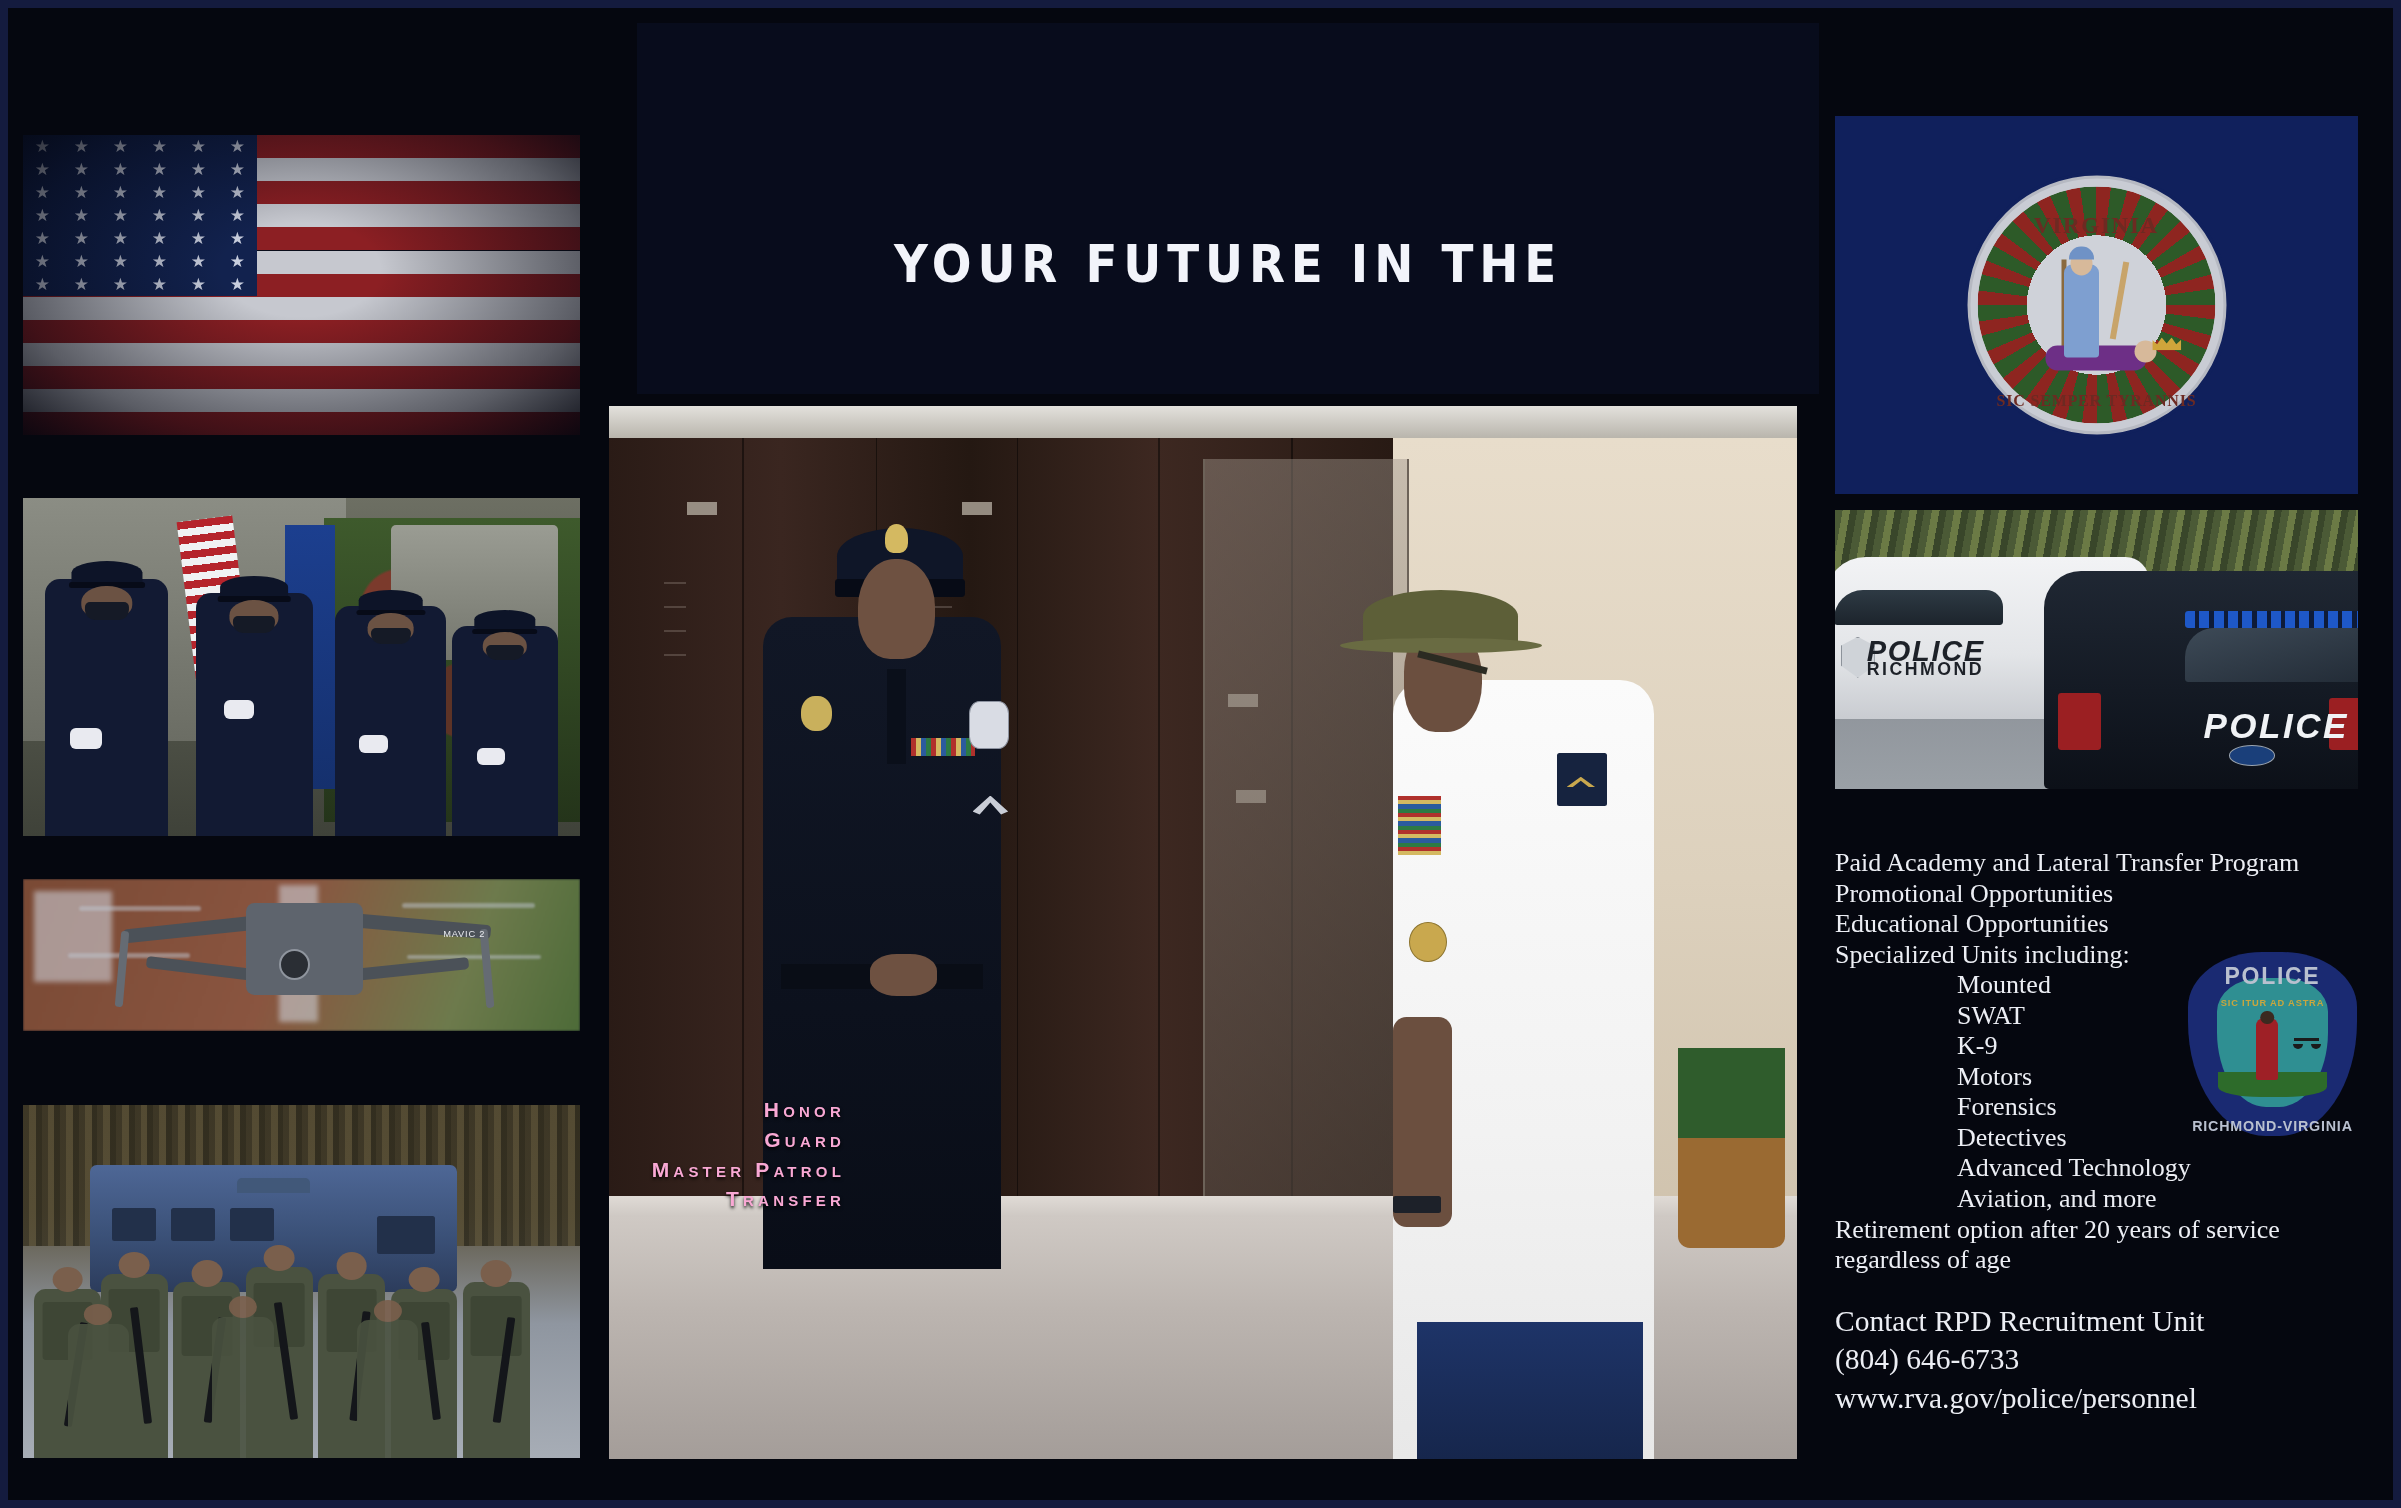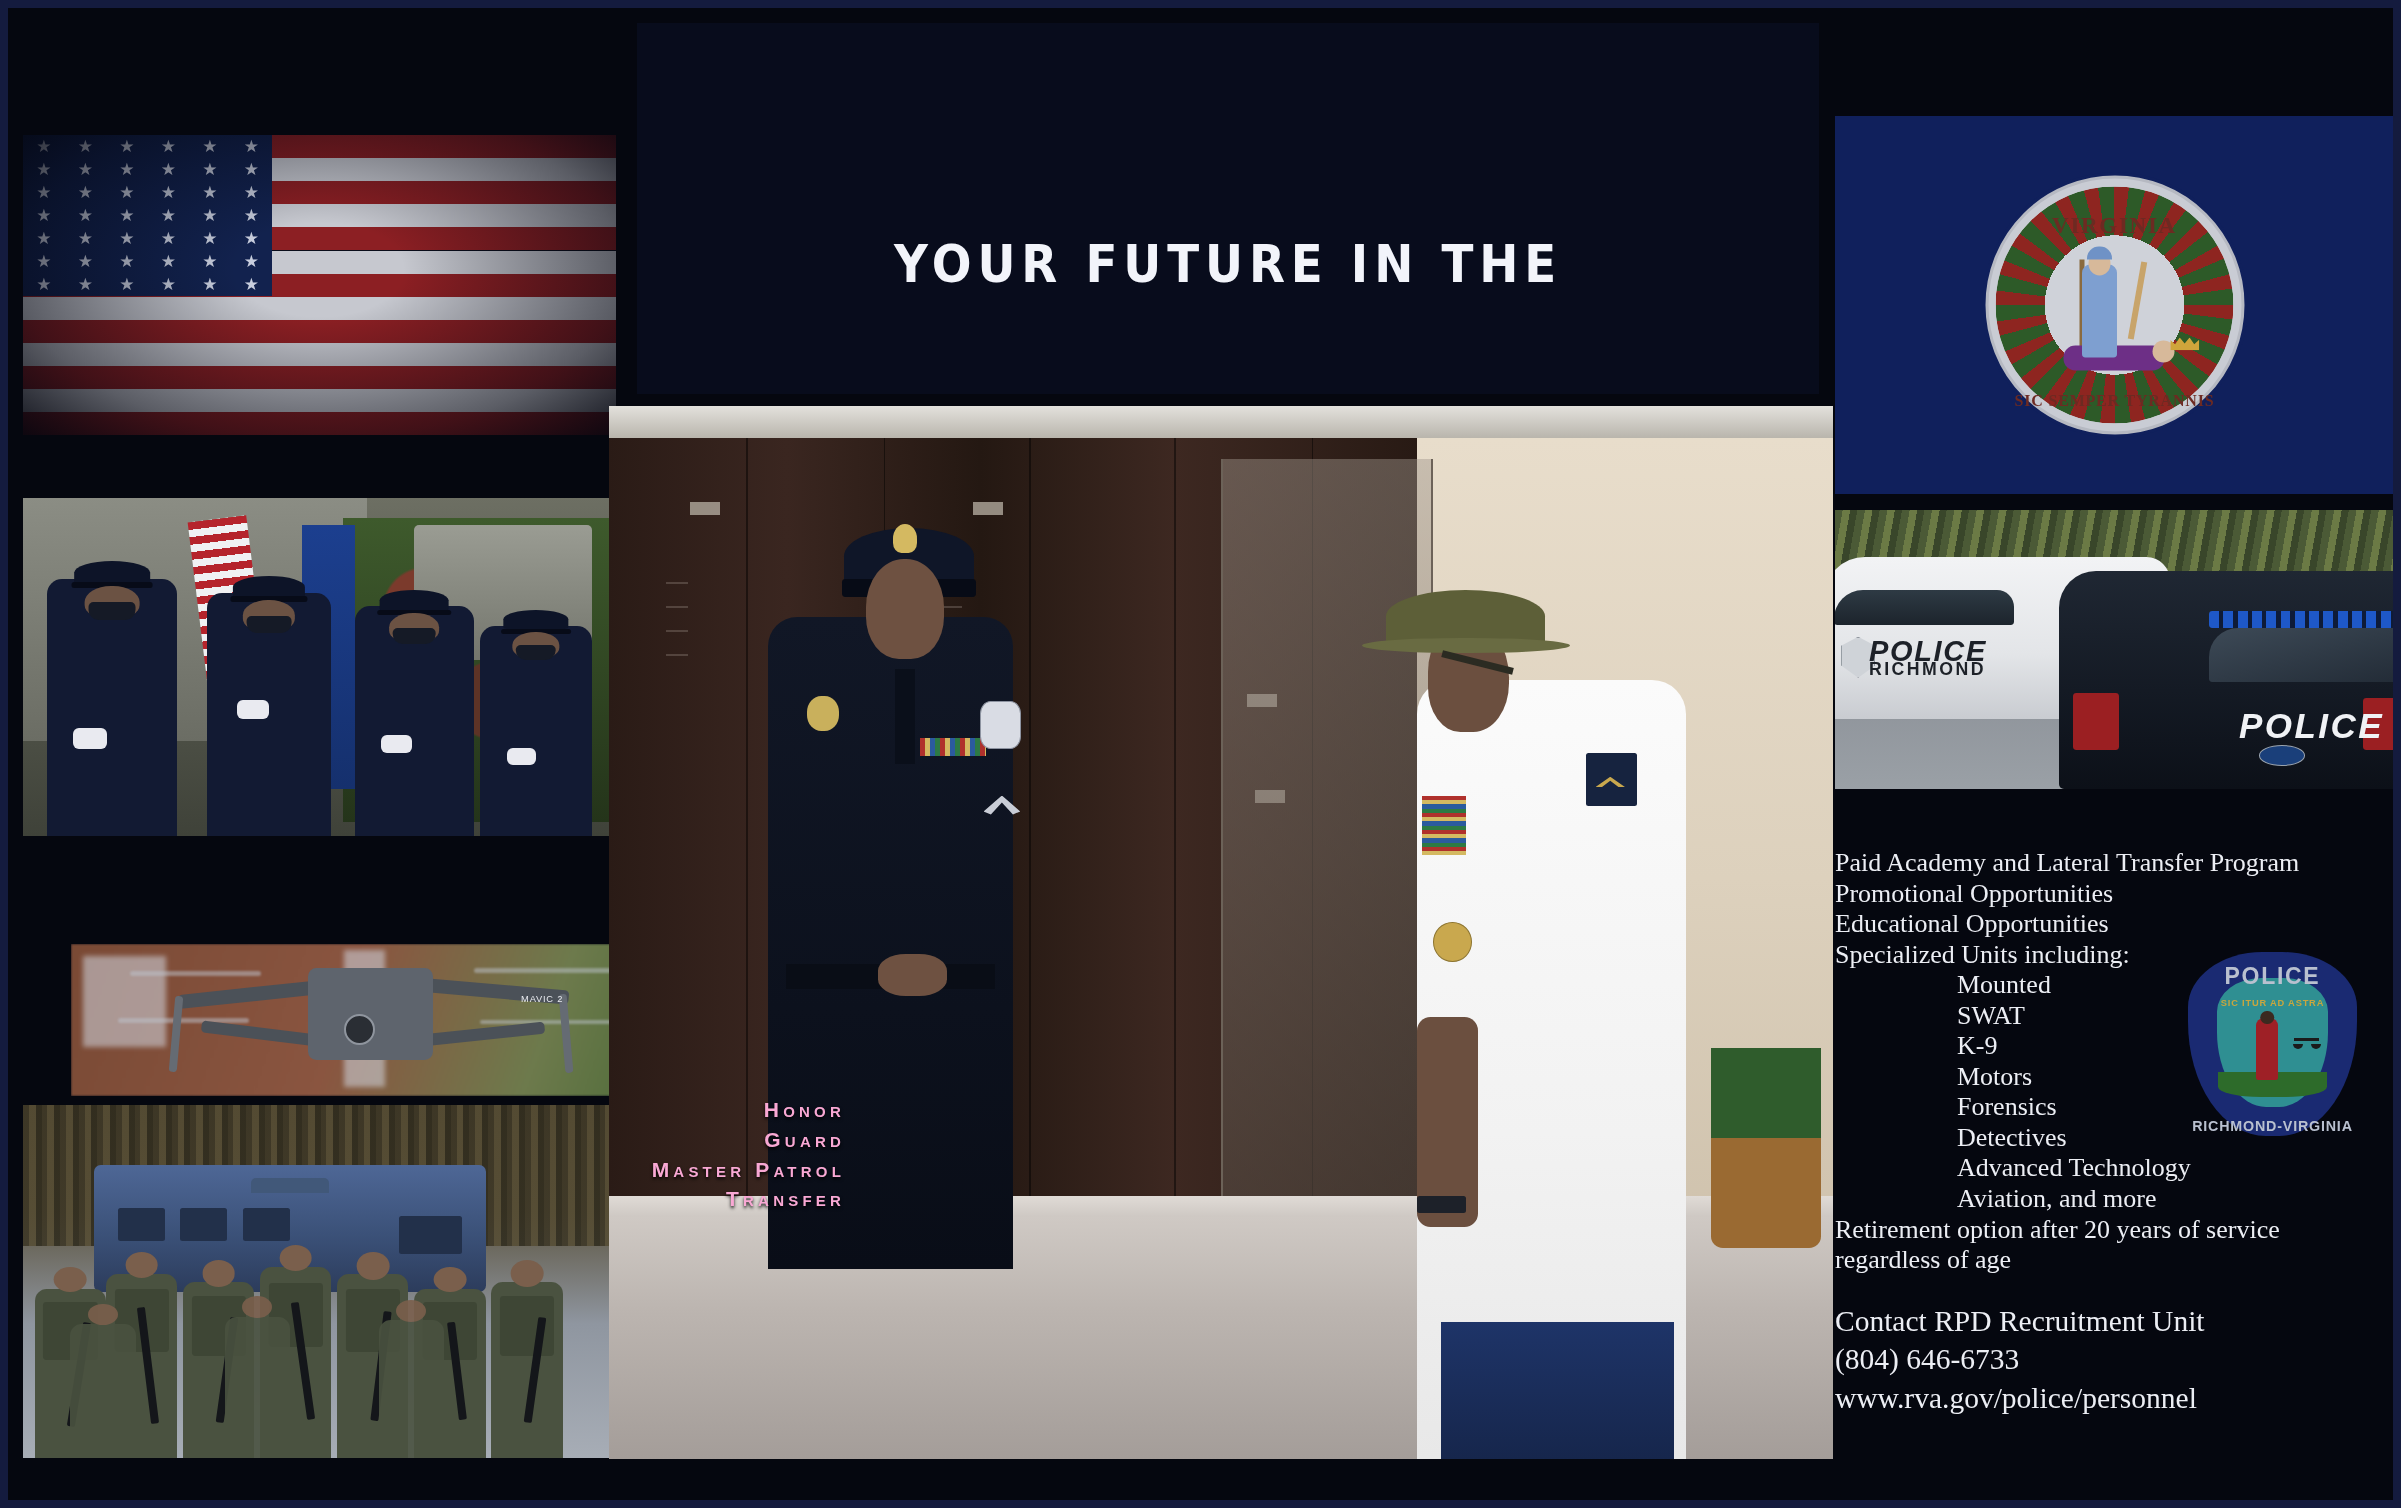--- a/index.html
+++ b/index.html
@@ -34,21 +34,21 @@
   }
   .title-sub2{
     position:absolute;left:0;top:270px;width:1182px;
     text-align:center;color:#f2f4fa;
     font-family:"DejaVu Sans Condensed","Liberation Sans",sans-serif;
     font-weight:700;font-size:59px;letter-spacing:4.2px;
     font-variant:small-caps;
   }
 
   
-  .photo{position:absolute;overflow:hidden;background:#0a0d1a;padding-left:36px;}
+  .photo{position:absolute;overflow:hidden;background:#0a0d1a;}
 
   
   .ph-flag{left:15px;top:127px;width:557px;height:300px;}
   .flagimg{position:absolute;inset:0;}
   .stripe{position:absolute;left:0;width:100%;}
   .canton{position:absolute;left:0;top:0;width:42%;height:53.8%;
     background:#12224e;display:grid;grid-template-columns:repeat(6,1fr);
     grid-template-rows:repeat(7,1fr);align-items:center;justify-items:center;}
   .star{color:#c8cede;font-size:17px;line-height:1;}
   .flag-vig{position:absolute;inset:0;
@@ -76,21 +76,21 @@
     background:#070b18;border-radius:2.5px;}
   .of-mask{position:absolute;left:50%;transform:translateX(-50%);
     background:#151a26;border-radius:5px 5px 10px 10px;}
   .of-glove{position:absolute;background:#e9eaf0;border-radius:5.9px;}
   .hg-usflag{position:absolute;background:
     repeating-linear-gradient(180deg,#b5242c 0 7.6px,#f0f1f3 7.6px 15px);
     transform:rotate(-7deg);}
   .hg-vaflag{position:absolute;background:linear-gradient(180deg,#1c3f8f,#15306d);}
 
   
-  .ph-drone{left:15px;top:936px;width:557px;height:152px;margin-left:48px;}
+  .ph-drone{left:15px;top:871px;width:557px;height:152px;}
   .drone-bg{position:absolute;inset:0;
     background:linear-gradient(110deg,#7a4a35 0%,#8a5540 46%,#6d7a4c 78%,#4d6b38 100%);
     filter:blur(0.8px);}
   .drone-win{position:absolute;background:rgba(210,215,225,.55);filter:blur(2.5px);}
   .dr-body{position:absolute;background:#5e646d;border-radius:8.4px;}
   .dr-arm{position:absolute;background:#4b5158;border-radius:4.2px;}
   .dr-prop{position:absolute;height:4.2px;border-radius:2.5px;
     background:rgba(190,195,205,.5);filter:blur(0.8px);}
   .dr-cam{position:absolute;background:#2a2e34;border-radius:50%;
     border:2.5px solid #8f959e;}

